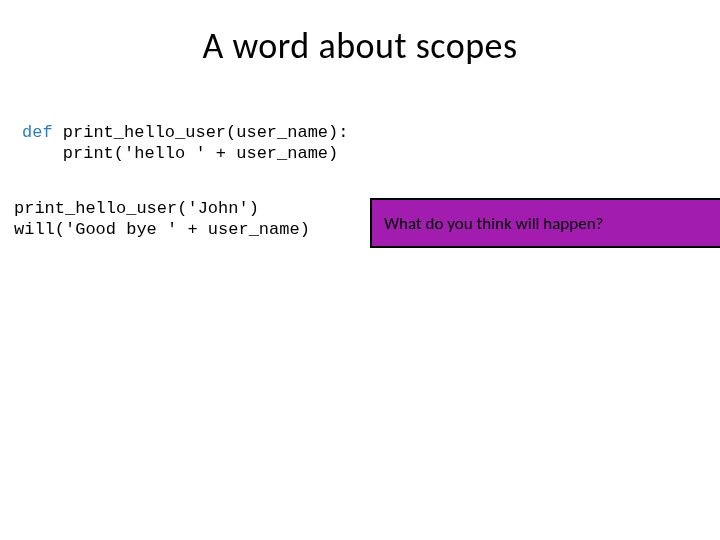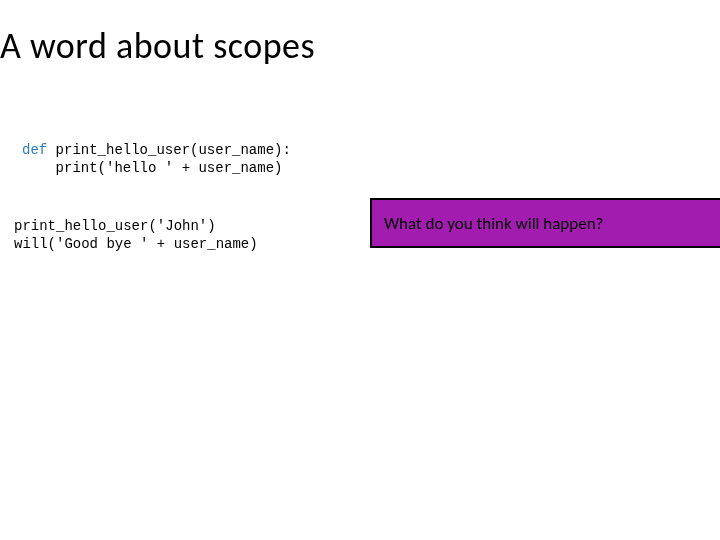--- a/index.html
+++ b/index.html
@@ -5,34 +5,34 @@
     * { margin: 0; padding: 0; box-sizing: border-box; }
     body {
       width: 720px;
       height: 540px;
       background: #fff;
       font-family: Calibri, Arial, sans-serif;
       position: relative;
       overflow: hidden;
     }
     .title {
+      text-align: center;
       font-size: 36px;
       font-weight: 400;
       color: #000;
       margin-top: 24px;
       letter-spacing: 0.5px;
     }
     .code-block {
       font-family: "Courier New", Courier, monospace;
-      font-size: 14px;
+      font-size: 17px;
       line-height: 1.25;
       color: #000;
       white-space: pre;
       position: absolute;
-      margin-top: 20px;
     }
     .code1 { left: 22px; top: 122px; }
     .code2 { left: 14px; top: 198px; }
     .kw-def { color: #2a7fbf; }
     .callout {
       position: absolute;
       left: 370px;
       top: 198px;
       width: 360px;
       height: 50px;

